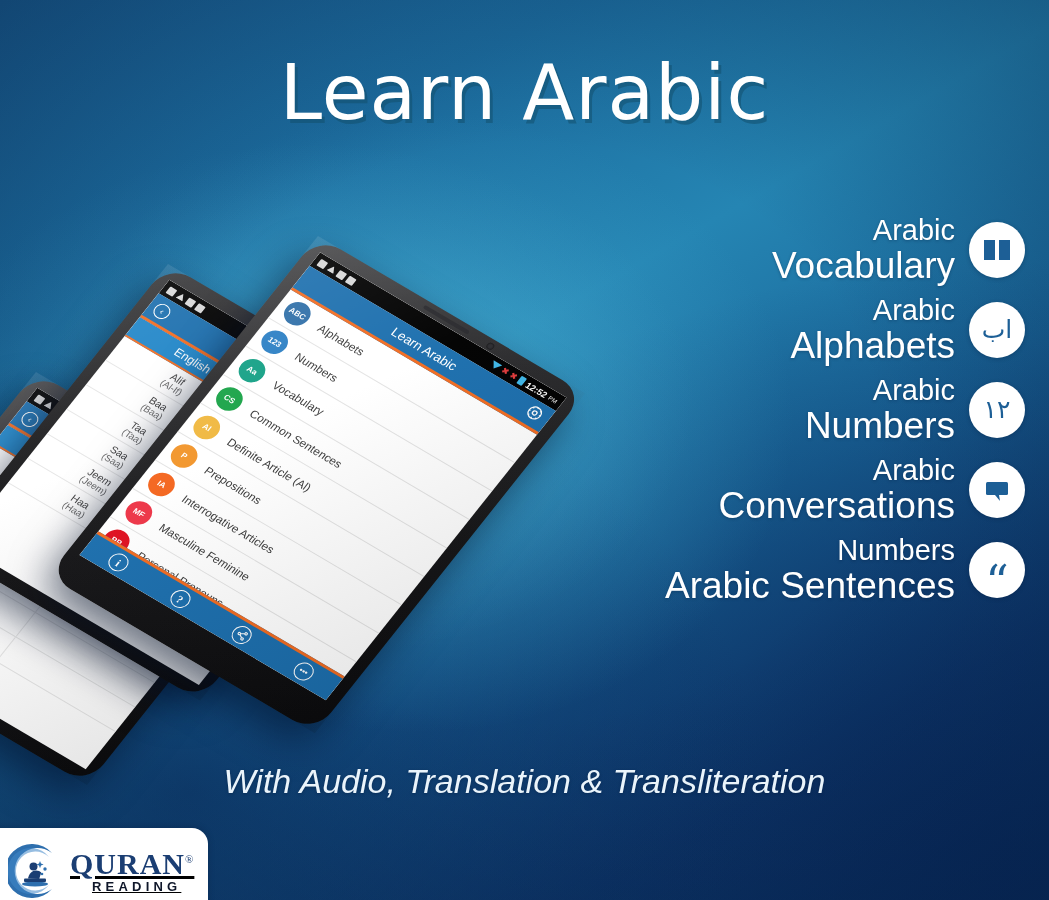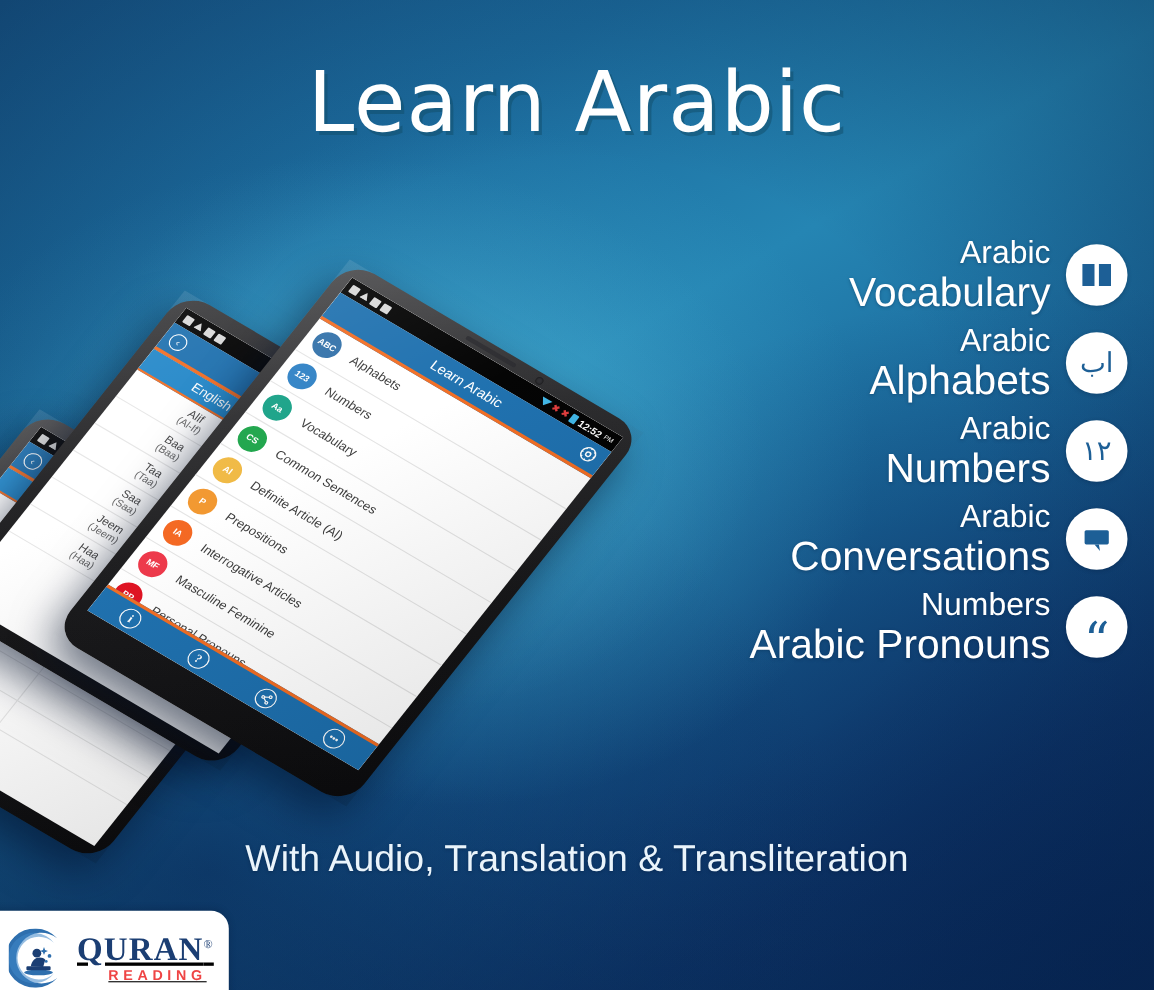--- a/index.html
+++ b/index.html
@@ -74,20 +74,21 @@
     font-size:46px; color:#1d5f96; line-height:1;
     transform:translateY(12px);
   }
 
   
   #tagline {
     position:absolute; left:0; top:762px; width:1049px;
     text-align:center;
     font-size:34px; font-weight:300; color:#eaf4fb;
     text-shadow:0 1px 3px rgba(0,25,55,0.4);
+    font-style:italic;
   }
 
   
   #logo-panel {
     position:absolute; left:-14px; top:828px;
     width:222px; height:86px;
     background:#ffffff;
     border-radius:0 16px 0 0;
     box-shadow:0 -1px 6px rgba(0,20,50,0.25);
     display:flex; align-items:center;
@@ -96,22 +97,22 @@
   #logo-mark { width:54px; height:54px; position:relative; flex:0 0 54px; }
   #logo-text { margin-left:8px; line-height:1;text-decoration:underline; }
   #logo-quran {
     font-family:"Liberation Serif", serif;
     font-size:30px; font-weight:700; color:#1b3e73;
     letter-spacing:1px;
   }
   #logo-reg { font-size:11px; vertical-align:super; font-weight:400; }
   #logo-reading {
     font-family:"Liberation Sans", sans-serif;
-    font-size:13px; font-weight:700; color:#ef4444;
-    letter-spacing:4.2px; margin-top:1px; margin-left:22px;text-align:center;
+    font-size:13px; font-weight:700; color:#0f172a;
+    letter-spacing:4.2px; margin-top:1px; margin-left:22px;
   }
 
   
   #phones { position:absolute; left:0; top:0; width:1049px; height:900px; }
 
   .phone { position:absolute; }
   .body-shell {
     background:linear-gradient(145deg,#4a4a4c 0%,#2a2a2c 28%,#161618 62%,#0b0b0d 100%);
     border-radius:26px;
     box-shadow:0 18px 38px rgba(0,15,40,0.55);
@@ -527,21 +528,21 @@
       <svg width="28" height="24" viewBox="0 0 28 24" fill="#1d5f96">
         <rect x="3" y="4" width="22" height="13" rx="1.5"></rect>
         <path d="M16 17l1 6-5-6z"></path>
       </svg>
     </div>
   </div>
 
   <div class="feat">
     <div class="feat-text">
       <span class="feat-l1">Numbers</span>
-      <span class="feat-l2">Arabic Pronouns</span>
+      <span class="feat-l2">Arabic Sentences</span>
     </div>
     <div class="feat-icon">
       <span class="quote-glyph">“</span>
     </div>
   </div>
 
 </div>
 
 <div id="tagline">With Audio, Translation &amp; Transliteration</div>
 

